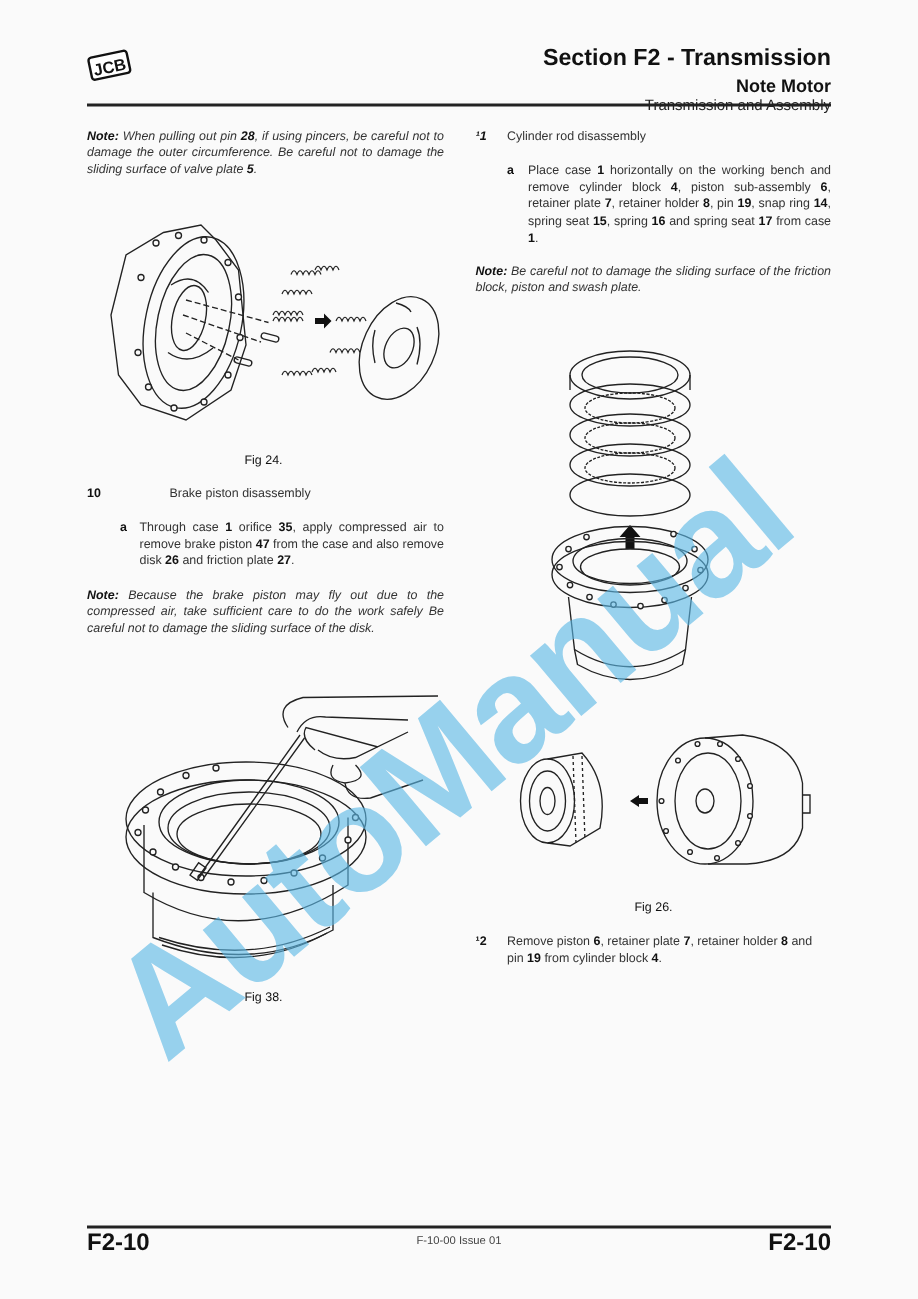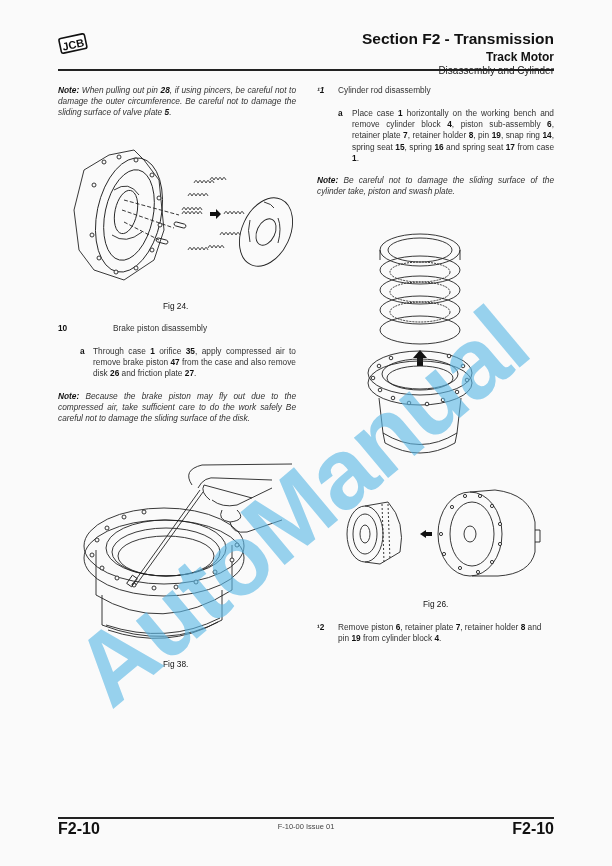--- a/index.html
+++ b/index.html
@@ -38,23 +38,23 @@
 
 <div class="abs logo">
   <svg width="30" height="24" viewBox="0 0 30 24">
     <g transform="rotate(-12 15 12)">
       <rect x="2" y="4" width="26" height="15" rx="2" fill="#fff" stroke="#111" stroke-width="1.6"></rect>
       <text x="15" y="16.5" text-anchor="middle" font-family="Liberation Sans, sans-serif" font-weight="bold" font-size="11" fill="#111">JCB</text>
     </g>
   </svg>
 </div>
 <div class="abs h-title">Section F2 - Transmission</div>
-<div class="abs h-sub">Track Motor</div>
+<div class="abs h-sub">Note Motor</div>
 <div class="abs rule" style="top:69px"></div>
-<div class="abs h-sect" style="top:65px">Disassembly and Cylinder</div>
+<div class="abs h-sect" style="top:65px">Transmission and Assembly</div>
 
 <div class="abs para note justify" style="left:58px; top:85px; width:238px;">
   <span class="lbl">Note:</span>
   <span>When pulling out pin </span><b>28</b><span>, if using pincers, be careful not to damage the outer circumference. Be careful not to damage the sliding surface of valve plate </span><b>5</b><span>.</span>
 </div>
 
 <div class="abs" style="left:64px; top:140px; width:240px; height:160px;">
   <svg width="240" height="160" viewBox="0 0 240 160" fill="none" stroke="#222" stroke-width="0.9">
 
     <path d="M10 70 L20 30 L45 15 L70 10 L80 20 L95 40 L100 90 L90 120 L60 140 L30 130 L15 110 Z" fill="#fafafa"></path>
@@ -156,21 +156,21 @@
 
 <div class="abs step-num" style="left:317px; top:85px;font-style:italic;">¹1</div>
 <div class="abs step-title" style="left:338px; top:85px;">Cylinder rod disassembly</div>
 <div class="abs sub-letter" style="left:338px; top:108px;">a</div>
 <div class="abs para justify" style="left:352px; top:108px; width:202px;">
   <span>Place case </span><b>1</b><span> horizontally on the working bench and remove cylinder block </span><b>4</b><span>, piston sub-assembly </span><b>6</b><span>, retainer plate </span><b>7</b><span>, retainer holder </span><b>8</b><span>, pin </span><b>19</b><span>, snap ring </span><b>14</b><span>, spring seat </span><b>15</b><span>, spring </span><b>16</b><span> and spring seat </span><b>17</b><span> from case </span><b>1</b><span>.</span>
 </div>
 
 <div class="abs para note justify" style="left:317px; top:175px; width:237px;">
   <span class="lbl">Note:</span>
-  <span>Be careful not to damage the sliding surface of the cylinder take, piston and swash plate.</span>
+  <span>Be careful not to damage the sliding surface of the friction block, piston and swash plate.</span>
 </div>
 
 <div class="abs" style="left:365px; top:228px; width:110px; height:232px;">
   <svg width="110" height="232" viewBox="0 0 110 232" fill="none" stroke="#222" stroke-width="0.9">
     <ellipse cx="55" cy="22" rx="40" ry="16"></ellipse>
     <ellipse cx="55" cy="22" rx="32" ry="12"></ellipse>
     <path d="M15 22 L15 32 M95 22 L95 32"></path>
     <ellipse cx="55" cy="42" rx="40" ry="14"></ellipse>
     <ellipse cx="55" cy="44" rx="30" ry="10" stroke-dasharray="2 1"></ellipse>
     <ellipse cx="55" cy="62" rx="40" ry="14"></ellipse>

